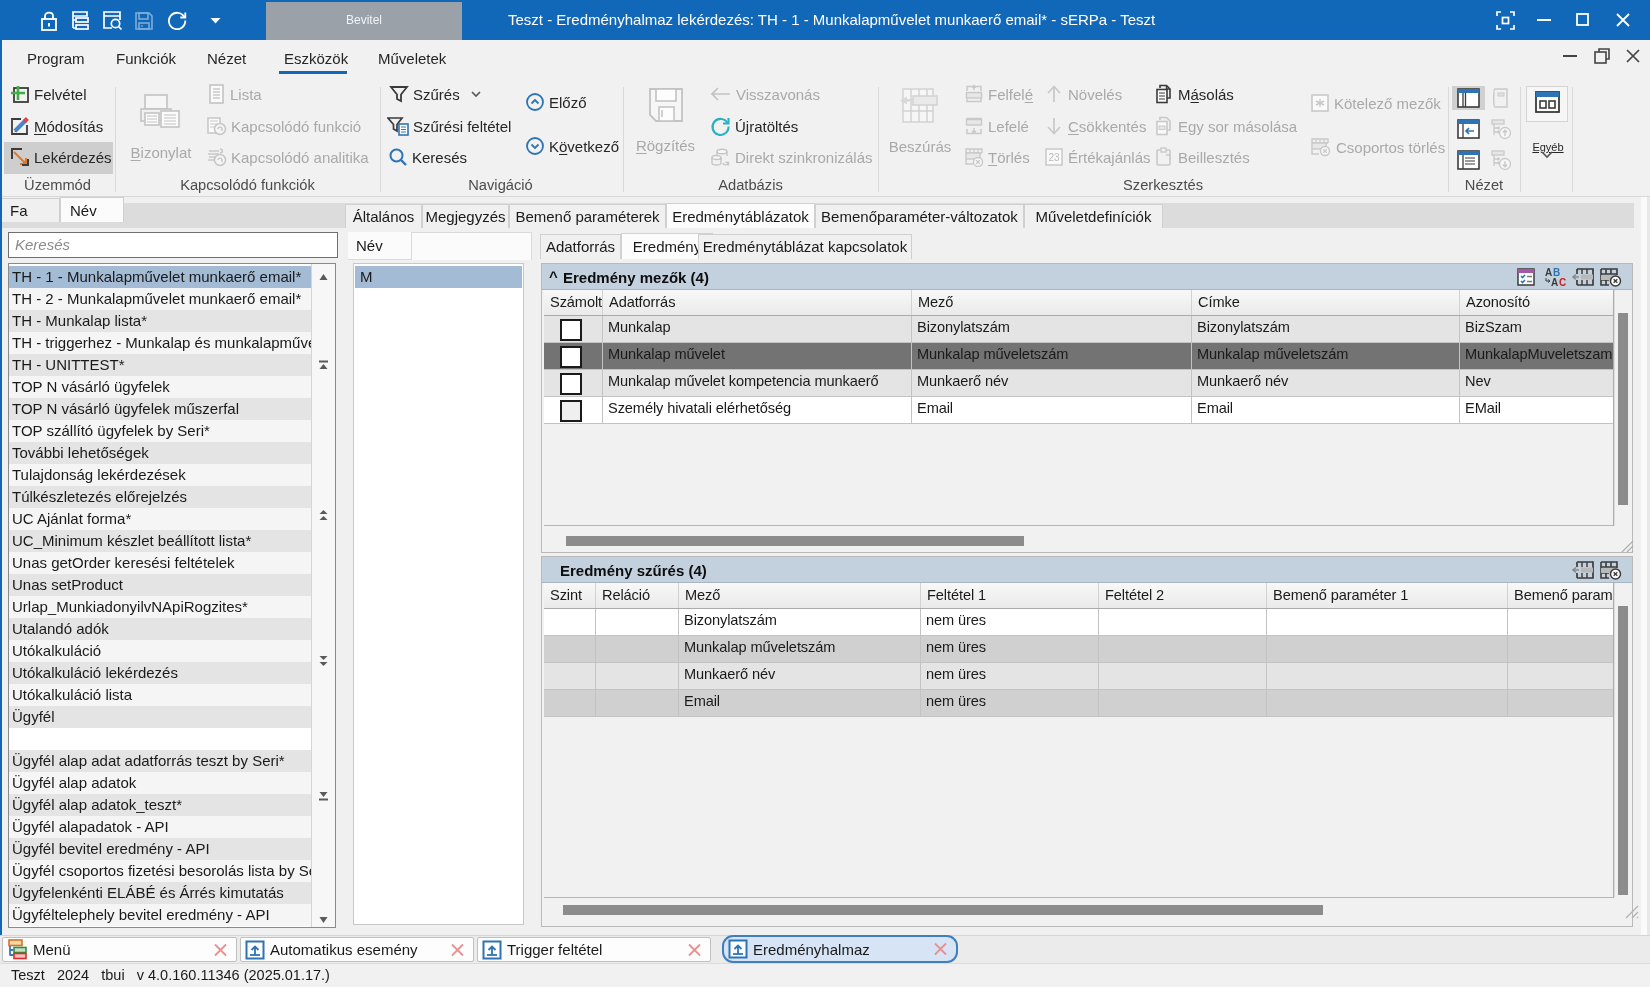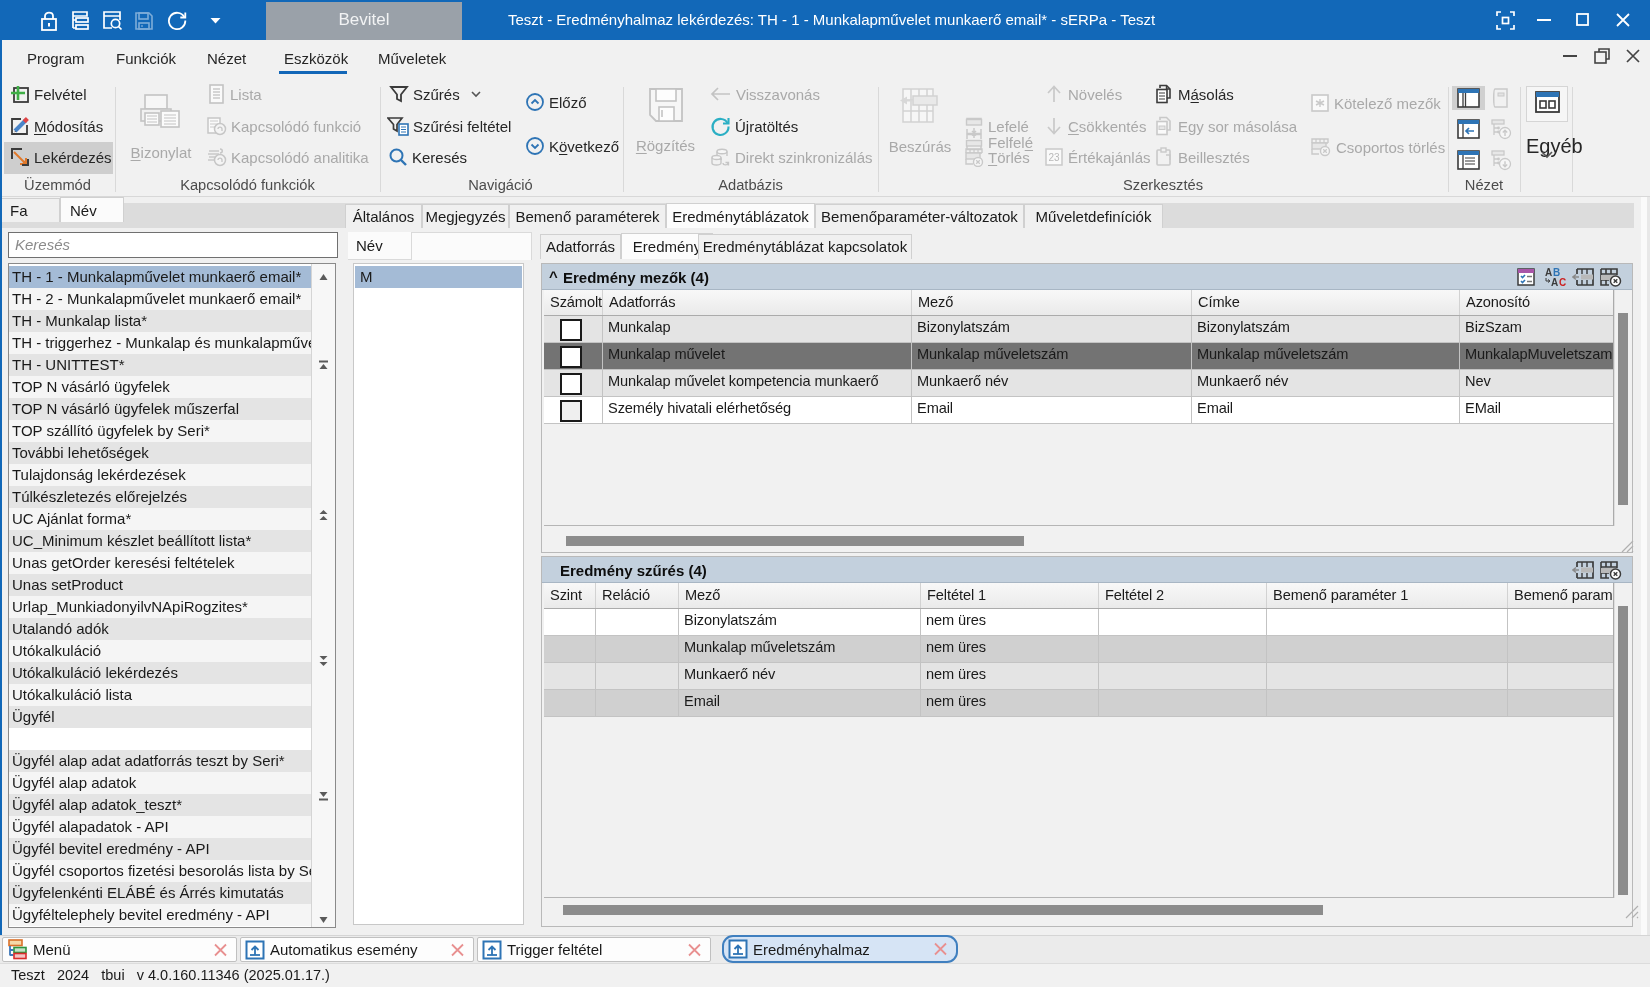--- a/index.html
+++ b/index.html
@@ -1,20 +1,20 @@
 <!DOCTYPE html>
 <html><head><meta charset="utf-8">
 <style>
 * { margin:0; padding:0; box-sizing:border-box; }
 html,body { width:1650px; height:987px; overflow:hidden; }
 body { font-family:"Liberation Sans", sans-serif; font-size:15px; color:#1a1a1a; background:#f0f0f0; position:relative; }
 .abs { position:absolute; }
 
 #titlebar { position:absolute; left:0; top:0; width:1650px; height:40px; background:#1268b8; }
-#bevitel { position:absolute; left:266px; top:2px; width:196px; height:38px; background:#9aa1a9; color:#f2f3f4; text-align:center; line-height:36px; font-size:17px; }
+#bevitel { position:absolute; left:266px; top:2px; width:196px; height:38px; background:#9aa1a9; color:#f2f3f4; text-align:center; line-height:36px; font-size:12px; }
 #wtitle { position:absolute; left:508px; top:0; height:40px; line-height:40px; color:#fff; font-size:15px; white-space:nowrap; }
 
 #menurow { position:absolute; left:0; top:40px; width:1650px; height:45px; background:#f1f1f1; }
 .mitem { position:absolute; top:7px; height:24px; line-height:24px; font-size:15px; color:#262626; }
 #eszk-ul { position:absolute; left:279px; top:71px; width:68px; height:3px; background:#1267b8; }
 
 #ribbon { position:absolute; left:0; top:85px; width:1650px; height:112px; background:#f1f1f1; border-bottom:1px solid #d8d8d8; }
 .vsep { position:absolute; top:2px; height:105px; width:1px; background:#d9d9d9; }
 .glabel { position:absolute; top:92px; height:16px; font-size:14.7px; color:#4c4c4c; text-align:center; }
 .rbtn { position:absolute; height:26px; display:flex; align-items:center; gap:4px; font-size:15px; color:#262626; white-space:nowrap; }
@@ -287,21 +287,21 @@
         <g fill="none" stroke="#d2d2d2" stroke-width="1.5">
           <rect x="4" y="1" width="30" height="33" fill="#f6f6f6"></rect>
           <path d="M12 1 V34 M20 1 V34 M28 1 V34 M4 12 H34 M4 23 H34"></path>
         </g>
         <rect x="14" y="8" width="24" height="9" fill="#e9e9e9" stroke="#d2d2d2" stroke-width="1.5"></rect>
         <path d="M1 12.5 L8 8.5 V16.5 Z" fill="#d8d8d8"></path>
         <path d="M6 12.5 H14" stroke="#d8d8d8" stroke-width="2"></path>
       </svg>
     <div style="margin-top:15px;">Beszúrás</div>
     </div>
-  <div class="rbtn dis" style="left:964px; top:-4px;margin-top:48px;">
+  <div class="rbtn dis" style="left:964px; top:-4px;">
     <svg class="icon" width="20" height="20" viewBox="0 0 20 20">
         <path d="M3 7 V2.5 H17 V7 M3 13 V17.5 H17 V13" fill="none" stroke="#c9c9c9" stroke-width="1.5"></path>
         <rect x="2.5" y="8.5" width="15" height="5.5" fill="#e7e7e7" stroke="#c9c9c9" stroke-width="1.4"></rect>
         <path d="M10 1.5 V6 M8 3.5 L10 1.5 L12 3.5" fill="none" stroke="#c9c9c9" stroke-width="1.5"></path>
       </svg>
     <span>Felfel<u class="b">é</u></span>
     </div>
   <div class="rbtn dis" style="left:964px; top:28px;">
     <svg class="icon" width="20" height="20" viewBox="0 0 20 20">
         <path d="M3 7 V2.5 H17 V7 M3 13 V17.5 H17 V13" fill="none" stroke="#c9c9c9" stroke-width="1.5"></path>
@@ -439,21 +439,21 @@
 
   <div class="abs" style="left:1526px; top:1px; width:42px; height:36px; background:#f6f6f6; border:1px solid #d5d5d5;"></div>
   <div class="abs" style="left:1535px; top:6px;">
     <svg width="25" height="22" viewBox="0 0 25 22">
         <rect x="1" y="1" width="23" height="20" fill="#fff" stroke="#3b3b3b" stroke-width="1.8"></rect>
         <rect x="1" y="1" width="23" height="5" fill="#2e74b5"></rect>
         <rect x="5" y="10" width="6" height="7" fill="none" stroke="#3b3b3b" stroke-width="1.6"></rect>
         <rect x="14" y="10" width="6" height="7" fill="none" stroke="#3b3b3b" stroke-width="1.6"></rect>
       </svg>
     </div>
-  <div class="abs" style="left:1526px; top:50px; width:44px; text-align:center; font-size:20px; color:#262626;">Egyéb</div>
+  <div class="abs" style="left:1526px; top:56px; width:44px; text-align:center; font-size:11px; color:#262626;text-decoration:underline;">Egyéb</div>
   <div class="abs" style="left:1540px; top:65px;">
     <svg width="14" height="9" viewBox="0 0 14 9">
         <path d="M2 2 L7 7 L12 2" fill="none" stroke="#555" stroke-width="1.6"></path>
       </svg>
     </div>
 </div>
 <div id="content">
 
   <div id="ltabs"></div>
   <div id="ltab-fa">Fa</div>

